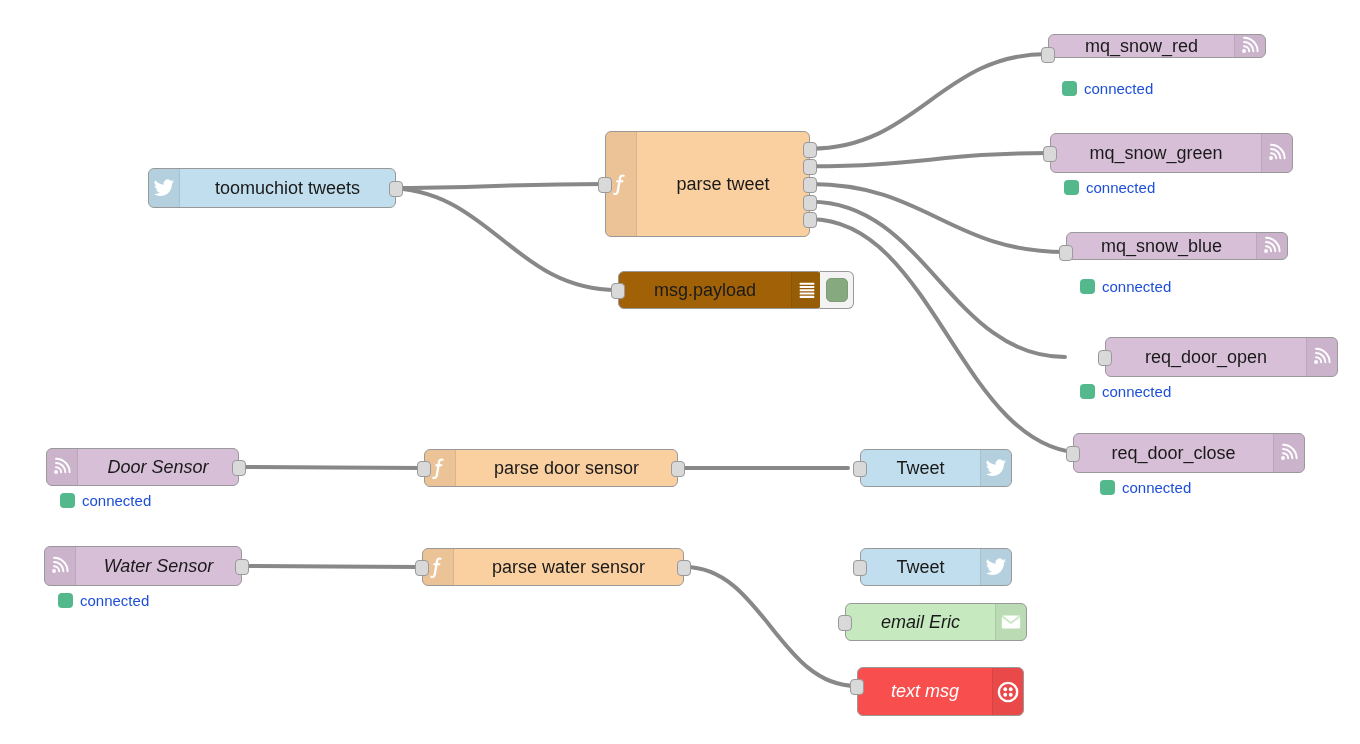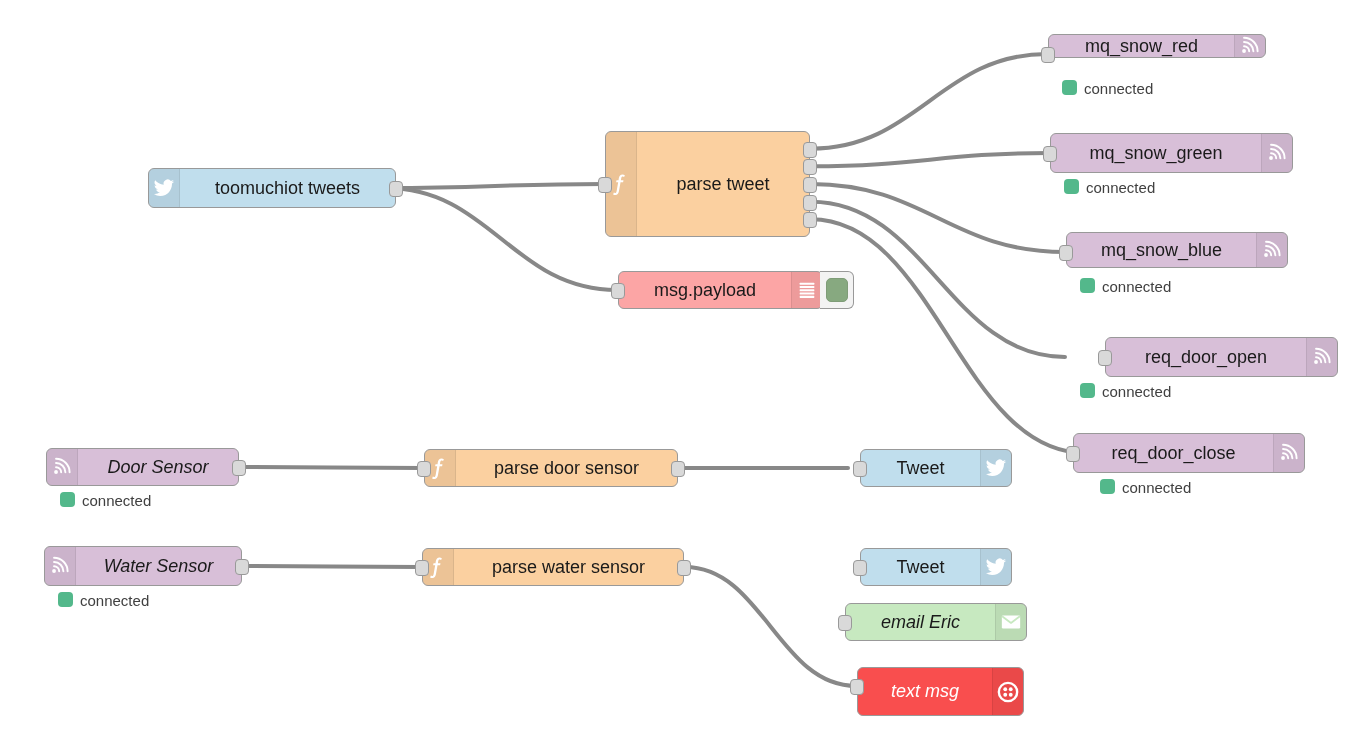--- a/index.html
+++ b/index.html
@@ -57,21 +57,21 @@
     padding: 0 12px;
     font-size: 18px;
     color: #1a1a1a;
     white-space: nowrap;
   }
   .node.italic .label { font-style: italic; }
 
   
   .n-twitter  { background: #C0DEED; margin-left: 11px; }
   .n-function { background: #FBD0A0; }
-  .n-debug    { background: #fca5a5; }
+  .n-debug    { background: #a16207; }
   .n-mqtt     { background: #D8BFD8; }
   .n-email    { background: #C7E9C0; }
   .n-twilio   { background: #F94E4E; }
   .n-twilio .label { color: #ffffff; }
 
   
   .port {
     position: absolute;
     width: 14px;
     height: 16px;
@@ -80,23 +80,24 @@
     border: 1px solid #999999;
     border-radius: 4px;
   }
   .port.in  { left: -8px; }
   .port.out { right: -8px; }
 
   
   .status {
     position: absolute;
     display: flex;
+    align-items: center;
     gap: 7px;
     font-size: 15px;
-    color: #404040;
+    color: #1d4ed8;
   }
   .status .dot {
     width: 15px;
     height: 15px;
     border-radius: 4px;
     background: #53B88B;
     display: inline-block;
   }
 
   
@@ -206,21 +207,21 @@
             <path d="M5.5 7.6a10.2 10.2 0 0 1 10.2 10.2" fill="none" stroke="#fff" stroke-width="2.1" stroke-linecap="round"></path>
             <path d="M5.5 3a14.8 14.8 0 0 1 14.8 14.8" fill="none" stroke="#fff" stroke-width="2.1" stroke-linecap="round"></path>
           </svg>
         </div>
         <div class="port in" style="top: 12px;"></div>
       </div>
       <div class="status" style="left: 1064px; top: 179px;">
         <span class="dot"></span>
         <span>connected</span>
       </div>
-      <div class="node n-mqtt" style="left: 1066px; top: 232px; width: 222px; height: 36px;">
+      <div class="node n-mqtt" style="left: 1066px; top: 232px; width: 222px; height: 28px;">
         <div class="label">mq_snow_blue</div>
         <div class="icon-box right">
           <svg class="gi" width="22" height="22" viewBox="0 0 24 24">
             <circle cx="5.5" cy="17.5" r="2.1" fill="#fff"></circle>
             <path d="M5.5 12.2a5.6 5.6 0 0 1 5.6 5.6" fill="none" stroke="#fff" stroke-width="2.1" stroke-linecap="round"></path>
             <path d="M5.5 7.6a10.2 10.2 0 0 1 10.2 10.2" fill="none" stroke="#fff" stroke-width="2.1" stroke-linecap="round"></path>
             <path d="M5.5 3a14.8 14.8 0 0 1 14.8 14.8" fill="none" stroke="#fff" stroke-width="2.1" stroke-linecap="round"></path>
           </svg>
         </div>
         <div class="port in" style="top: 12px;"></div>

